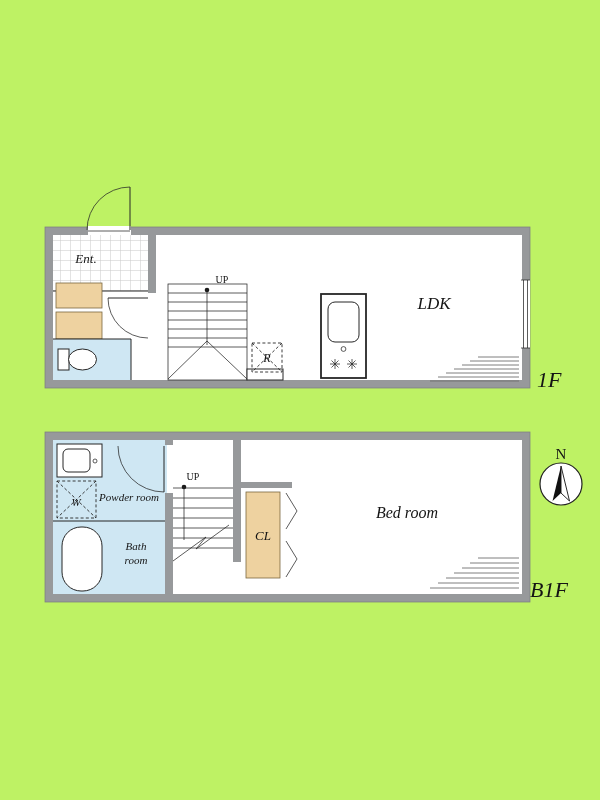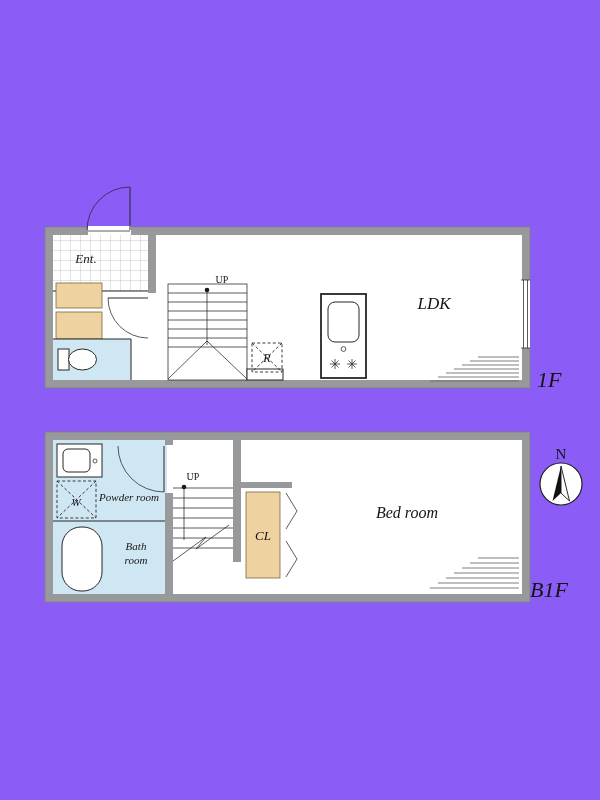--- a/index.html
+++ b/index.html
@@ -1,16 +1,16 @@
 <!DOCTYPE html>
 <html style="--wall: #97999b; --wall-edge: #7d7f81; --wet: #cfe7f3; --cabinet: #eed2a0; --line: #262626; --hatch: #6f6f6f; --tile: #c7c7c7;"><head>
 <meta charset="utf-8">
 <style>
   html,body{margin:0;padding:0;background:#ffffff;}
-  .page{width:600px;height:800px;background:#8b5cf6;position:relative;font-family:"Liberation Serif",serif;}
+  .page{width:600px;height:800px;background:#bef264;position:relative;font-family:"Liberation Serif",serif;}
   svg text{font-family:"Liberation Serif",serif;fill:#141414;}
   .lbl{font-style:italic;}
   .wall{fill:var(--wall);stroke:var(--wall-edge);stroke-width:.75;}
   .wallq{fill:var(--wall);}
   .floor{fill:#ffffff;}
   .wet{fill:var(--wet);}
   .cab{fill:var(--cabinet);stroke:#7a6840;stroke-width:.8;}
   .ln{stroke:var(--line);fill:none;stroke-width:1;}
   .thin{stroke-width:.75;}
   .bold{stroke-width:1.8;}

